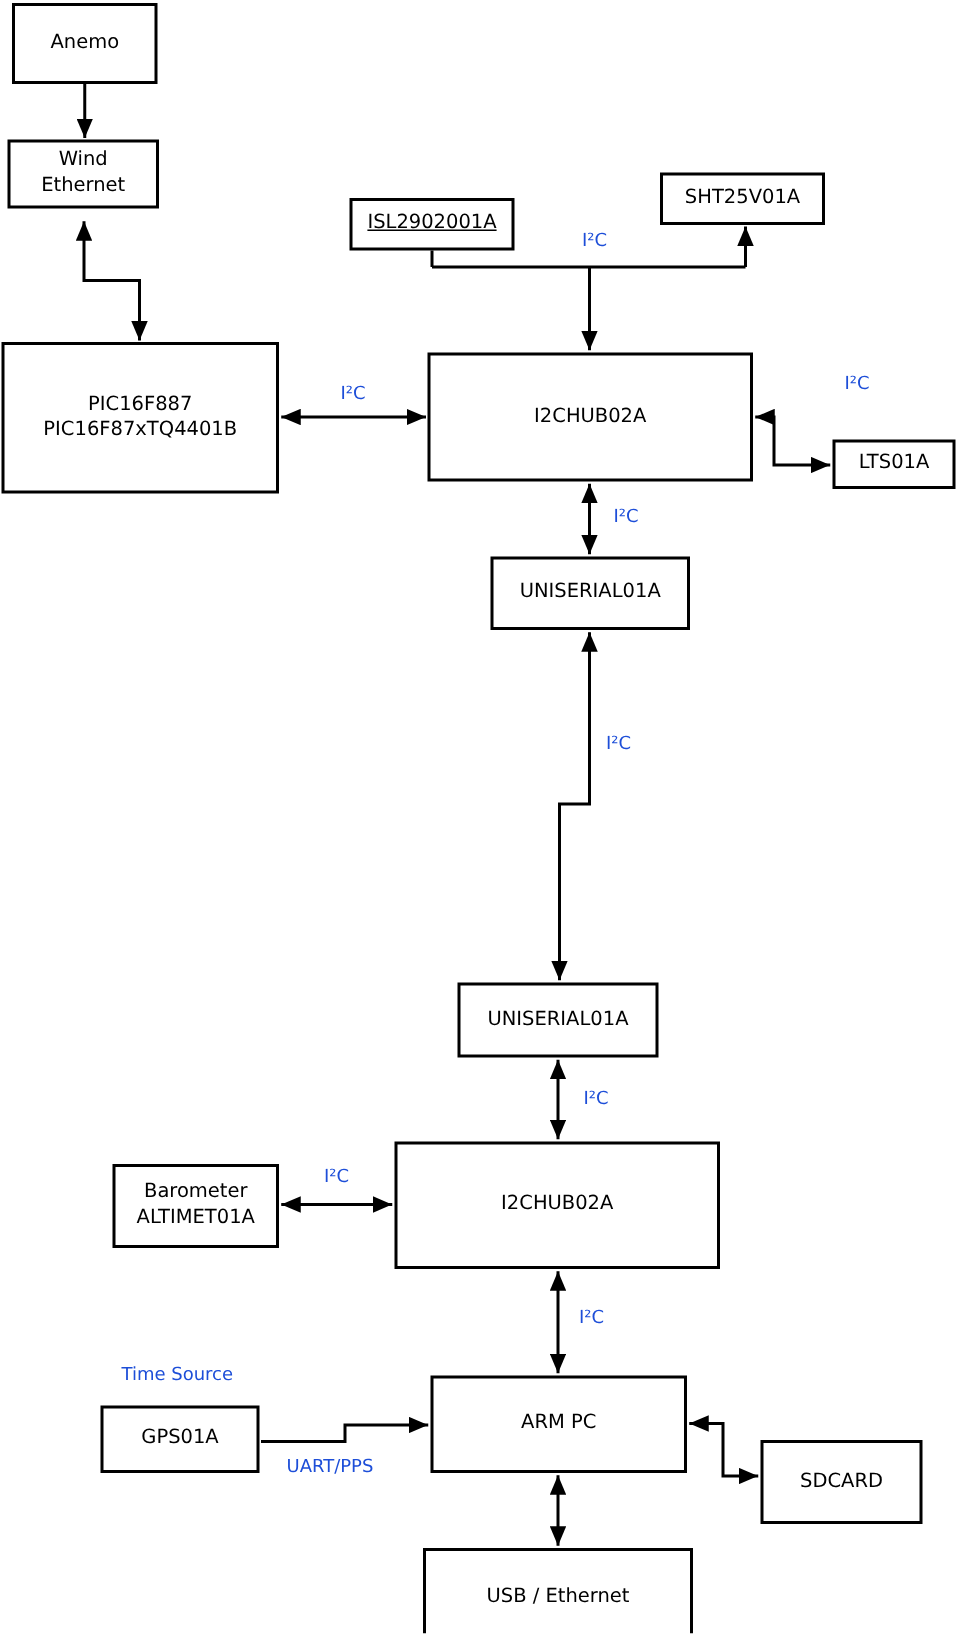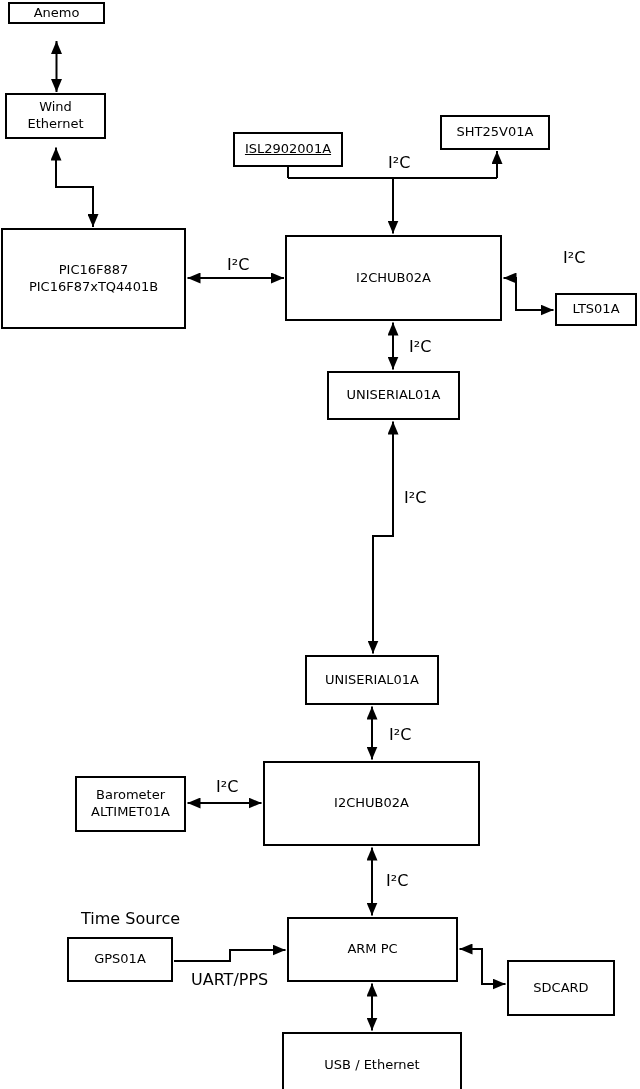--- a/index.html
+++ b/index.html
@@ -29,26 +29,26 @@
     flex-direction: column;
     align-items: center;
     justify-content: center;
     text-align: center;
     font-size: 13px;
     line-height: 1.3;
     color: #000000;
   }
   .lbl {
     position: absolute;
-    font-size: 16px;
-    color: #000000;
+    font-size: 12px;
+    color: #1d4ed8;
     white-space: nowrap;
   }
   
-  .b-anemo      { left: 8px;   top: 2px;    width: 97px;  height: 22px; justify-content: flex-end; }
+  .b-anemo      { left: 8px;   top: 2px;    width: 97px;  height: 54px; }
   .b-wind       { left: 5px;   top: 93px;   width: 101px; height: 46px; }
   .b-pic        { left: 1px;   top: 228px;  width: 185px; height: 101px; }
   .b-isl        { left: 233px; top: 132px;  width: 110px; height: 35px; text-decoration: underline; }
   .b-sht        { left: 440px; top: 115px;  width: 110px; height: 35px; }
   .b-hub1       { left: 285px; top: 235px;  width: 217px; height: 86px; }
   .b-lts        { left: 555px; top: 293px;  width: 82px;  height: 33px; }
   .b-uni1       { left: 327px; top: 371px;  width: 133px; height: 49px; }
   .b-uni2       { left: 305px; top: 655px;  width: 134px; height: 50px; }
   .b-hub2       { left: 263px; top: 761px;  width: 217px; height: 85px; }
   .b-baro       { left: 75px;  top: 776px;  width: 111px; height: 56px; }

